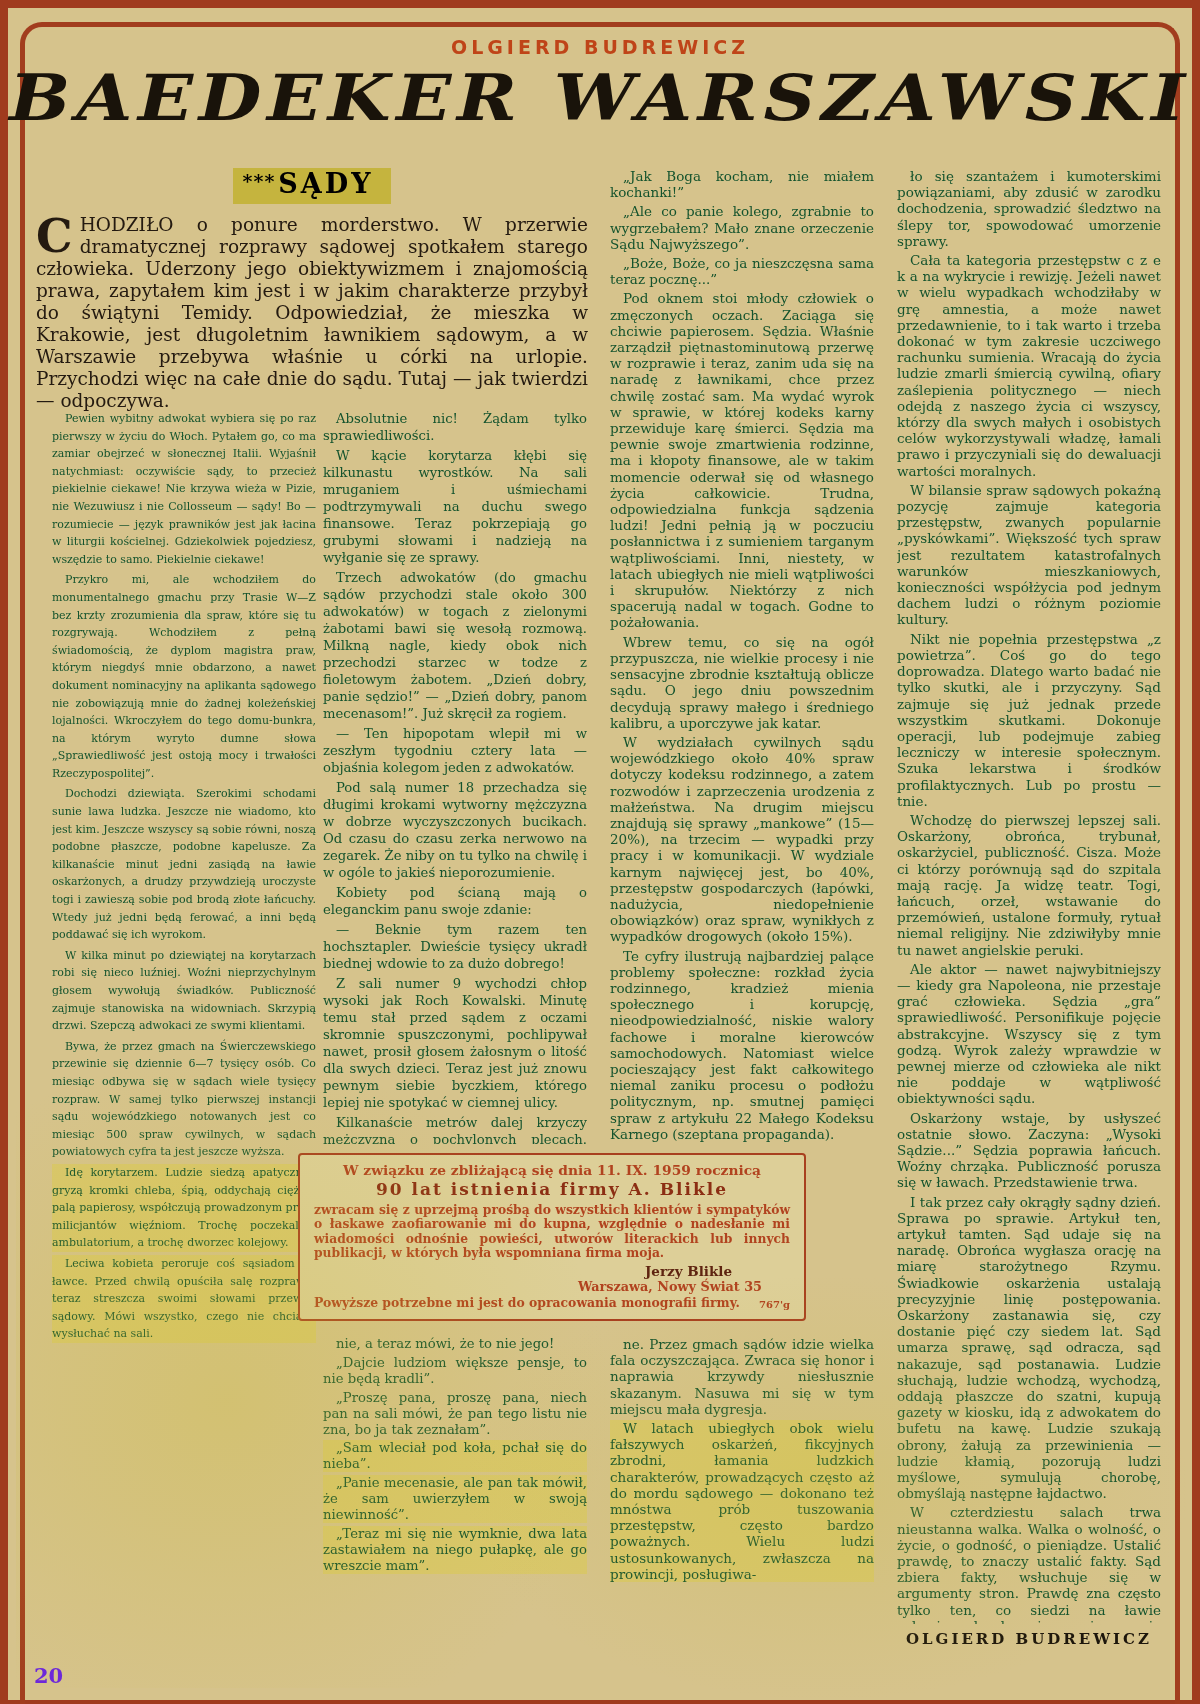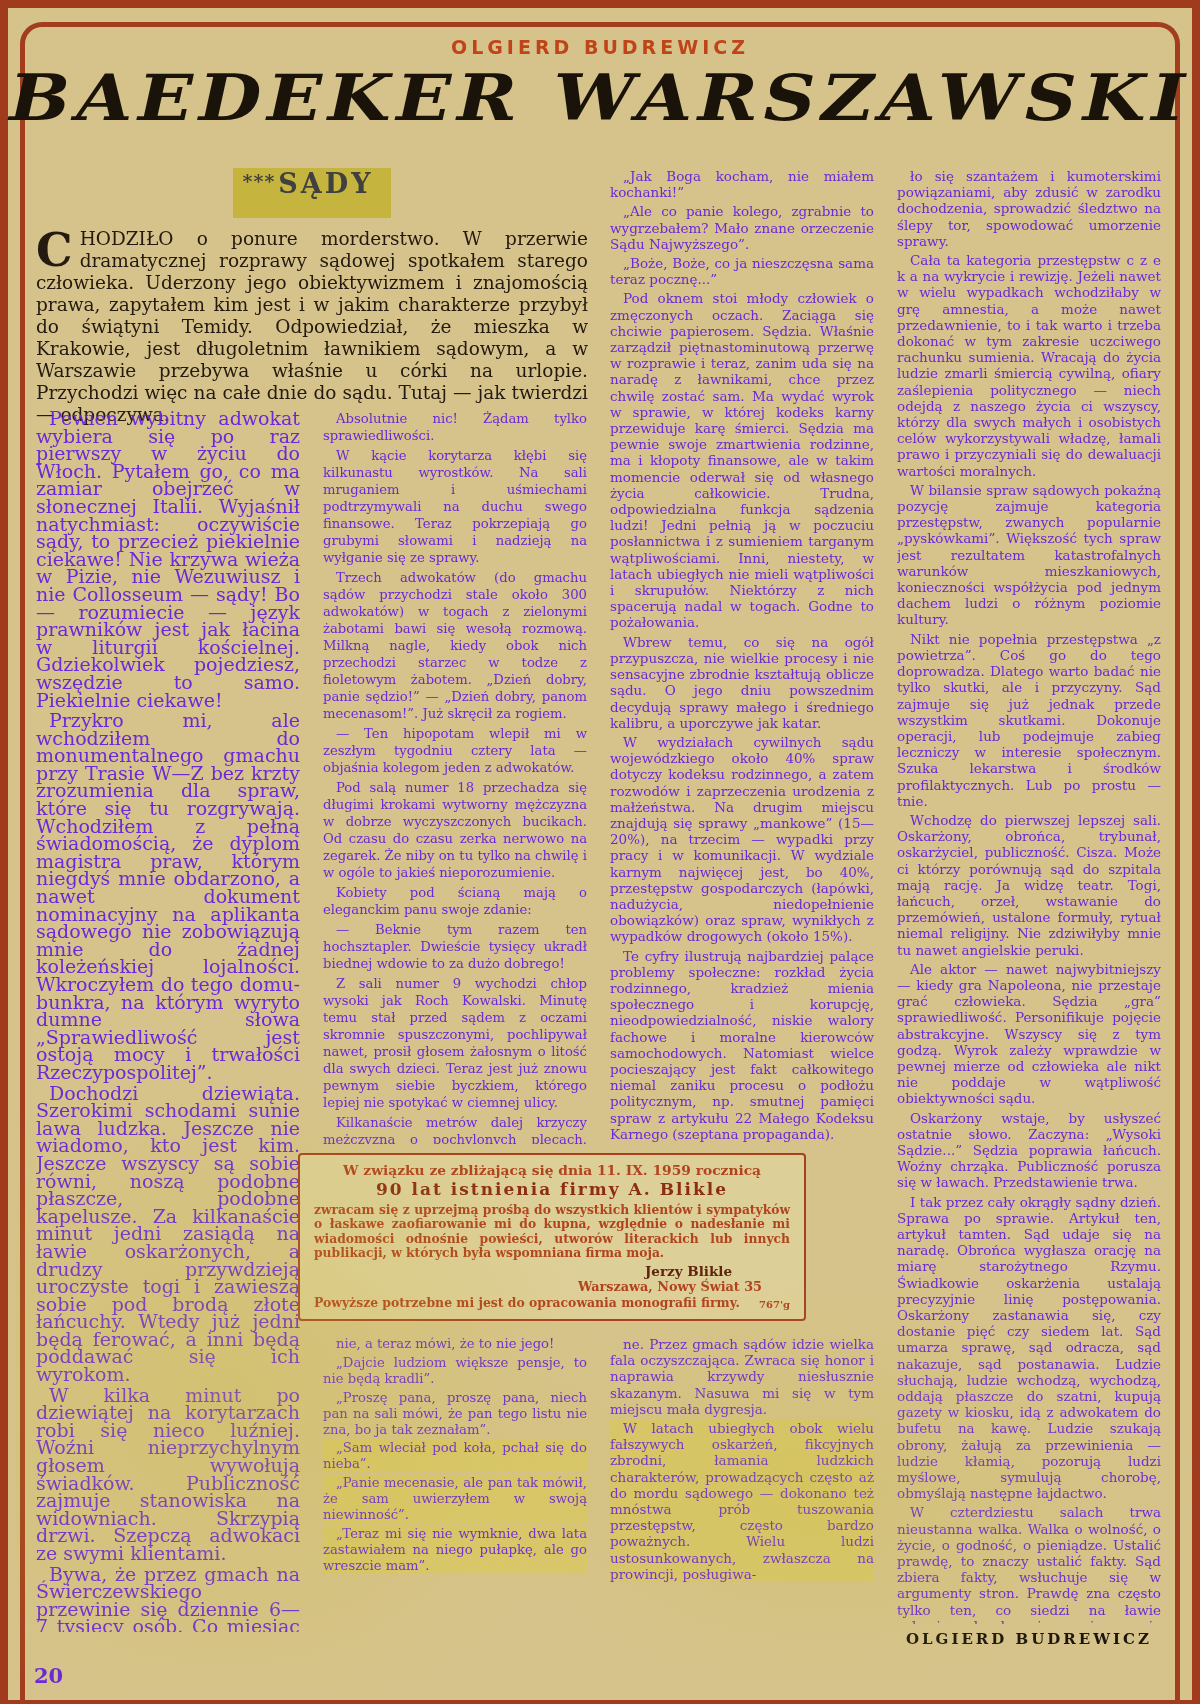--- a/index.html
+++ b/index.html
@@ -33,31 +33,31 @@
   .title {
     margin-top:2px; white-space:nowrap;
     font-style:italic; font-weight:bold; font-size:64px; letter-spacing:5px;
     color:#19130a; transform:scaleX(1.13); transform-origin:center;
   }
   
   .content { position:absolute; left:28px; top:160px; width:1128px; height:1502px; z-index:1; }
   .lead-block { position:absolute; left:0; top:0; width:552px; }
   .section-head { text-align:center; margin-bottom:10px; }
   .section-badge {
-    display:inline-block; background:#c5b43e; color:#404040;
-    font-weight:bold; font-size:27px; letter-spacing:3px; padding:0 18px 19px 10px;
+    display:inline-block; background:#c5b43e; color:#000000;
+    font-weight:bold; font-size:27px; letter-spacing:3px; padding:0 18px 5px 10px;
   }
   .stars { font-size:19px; vertical-align:5px; letter-spacing:1px; margin-right:3px; }
   .lead-text { font-size:18.5px; line-height:22px; text-align:justify; color:#241a10; }
   .dropcap { float:left; font-size:46px; line-height:38px; padding:3px 7px 0 0; font-weight:bold; }
   .col {
-    position:absolute; text-align:justify; color:#6d28d9; overflow:hidden; z-index:1;
+    position:absolute; text-align:justify; color:#14532d; overflow:hidden; z-index:1;
   }
   .col p { text-indent:13px; margin-bottom:3px; }
-  .c1  { left:0;    top:242px;  width:264px; height:1222px; font-size:19px; line-height:17.6px; }
+  .c1  { left:16px;    top:242px;  width:264px; height:1222px; font-size:11px; line-height:17.6px; }
   .c2a { left:287px; top:242px; width:264px; height:734px;  font-size:13.2px; line-height:17px; }
   .c2b { left:287px; top:1168px; width:264px; height:334px; font-size:13.2px; line-height:15.9px; }
   .c3a { left:574px; top:0;     width:264px; height:976px;  font-size:13.5px; line-height:16.2px; }
   .c3b { left:574px; top:1168px; width:264px; height:334px; font-size:13.5px; line-height:16.2px; }
   .c4  { left:861px; top:0;     width:264px; height:1456px; font-size:13.5px; line-height:16.2px; }
   .byline {
     position:absolute; left:861px; top:1462px; width:264px; text-align:center;
     font-weight:bold; font-size:15px; letter-spacing:3px; color:#1c150b; z-index:1;
   }
   .hl { background:rgba(219,202,74,0.48); }

